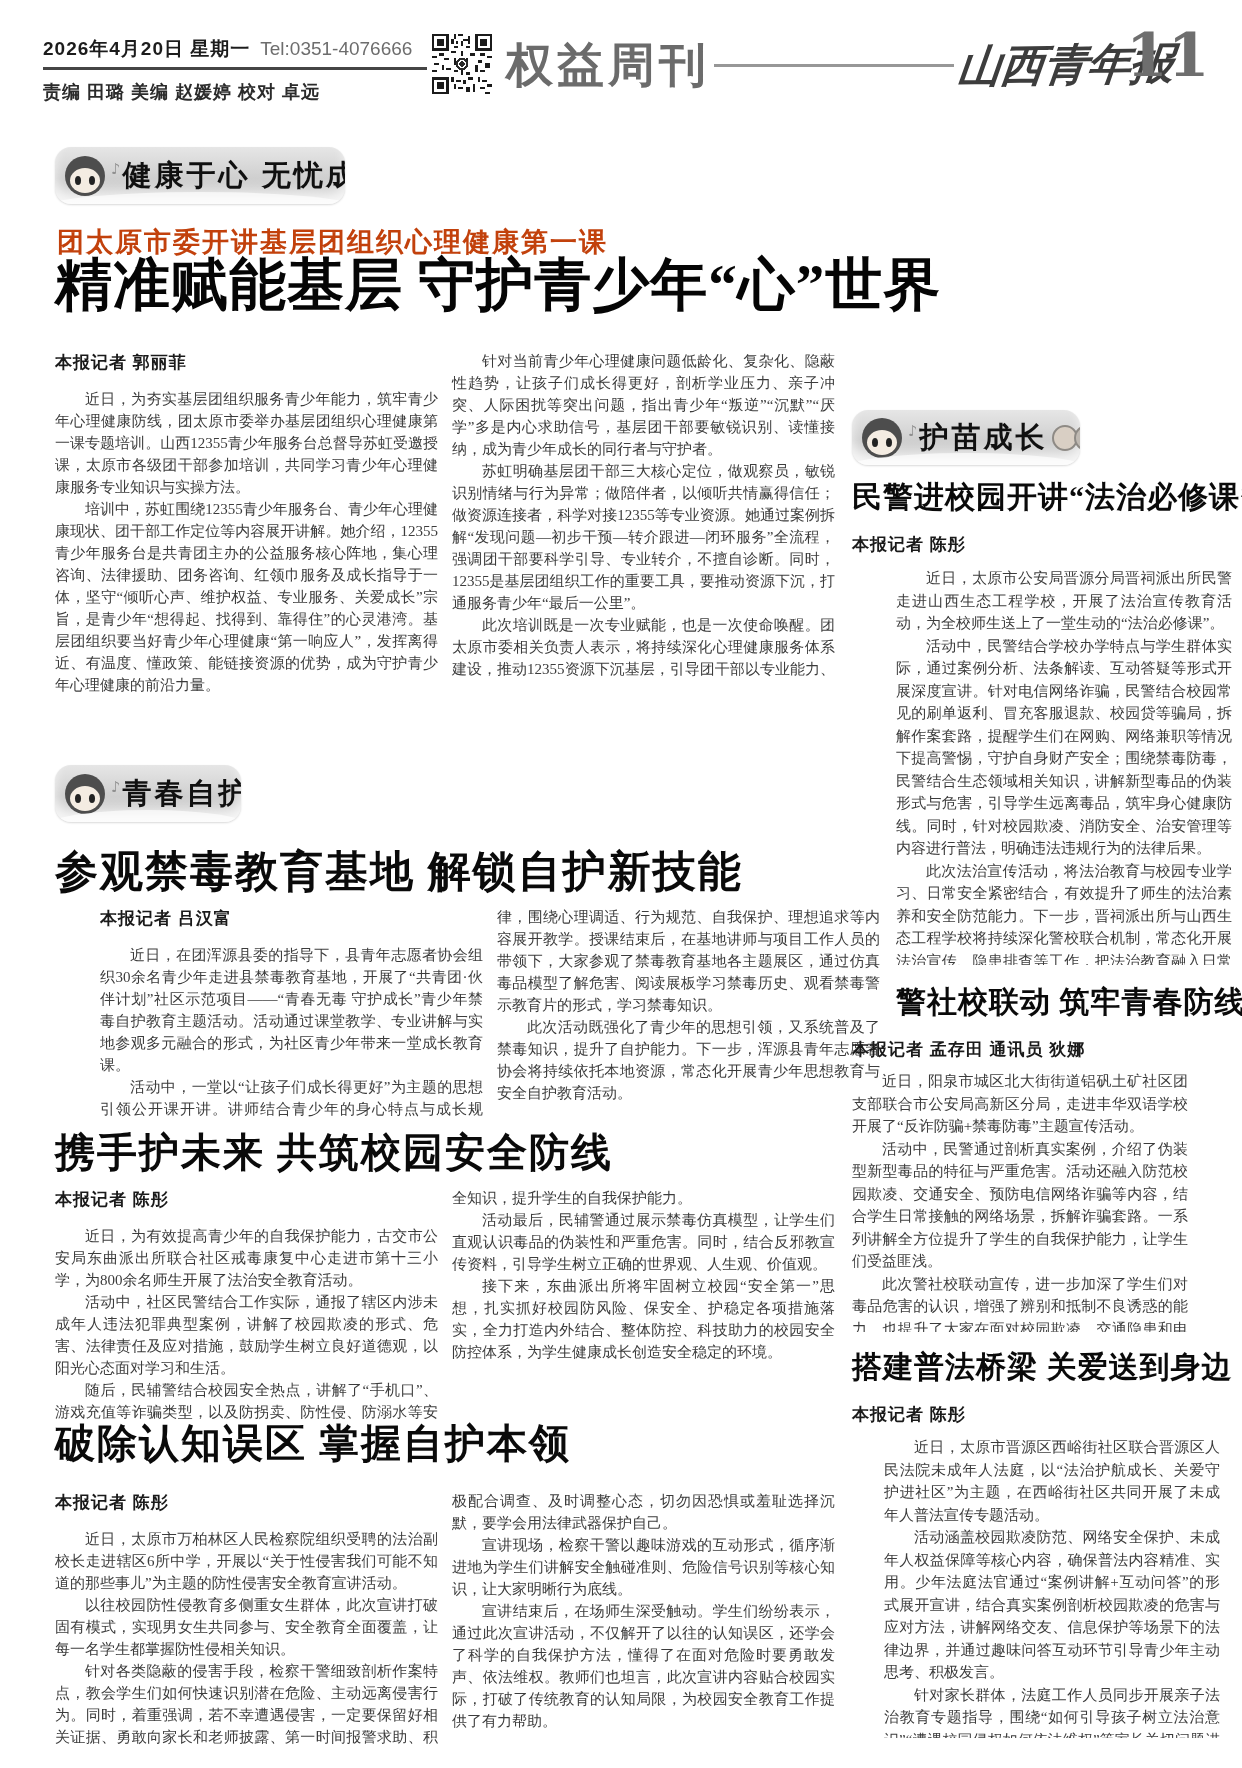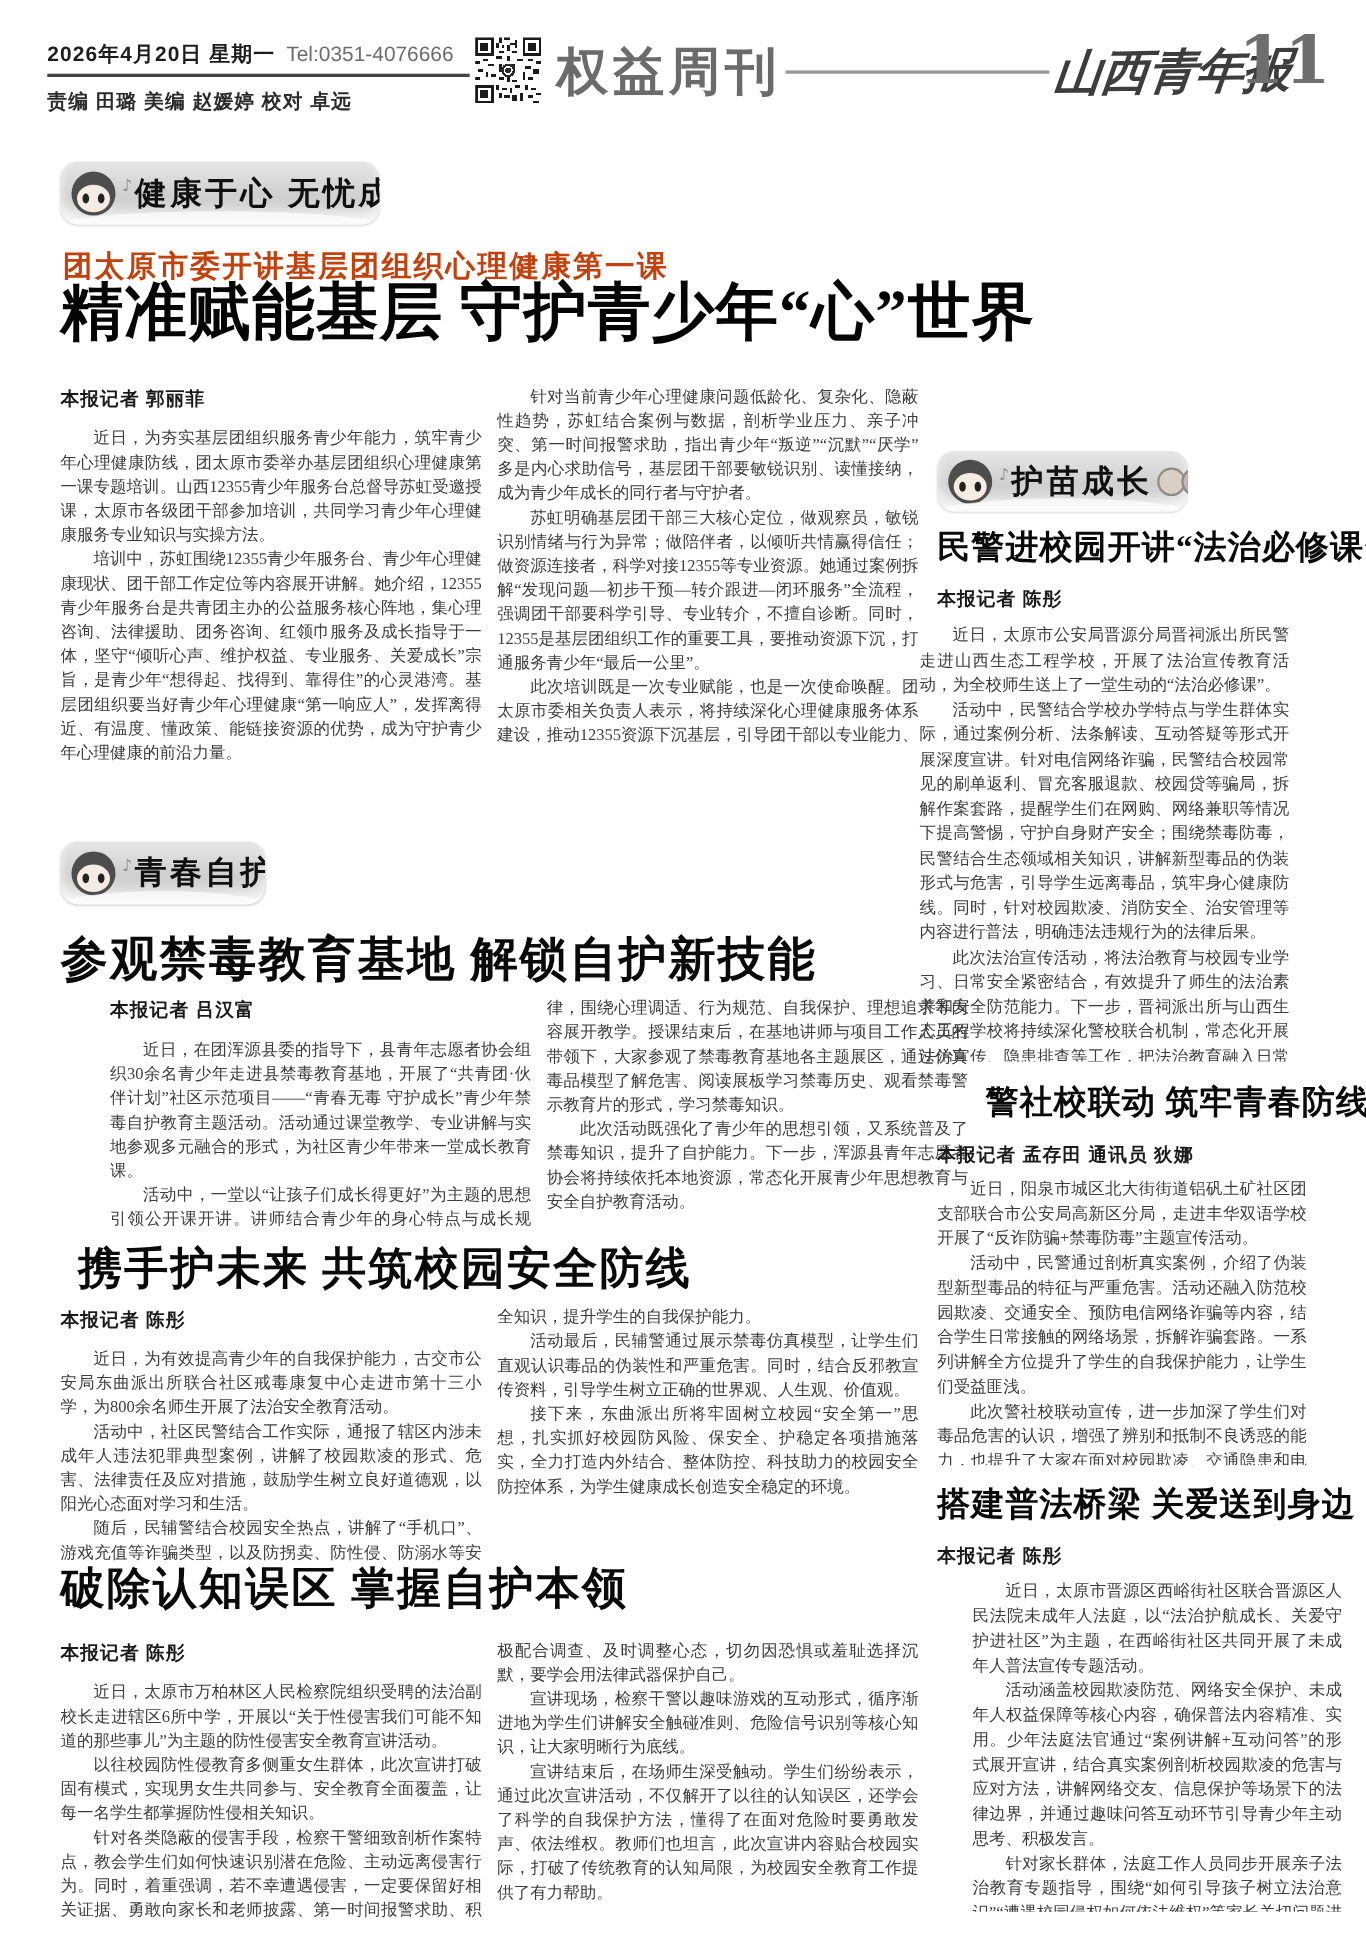--- a/index.html
+++ b/index.html
@@ -113,21 +113,21 @@
 </div>
 
 <div class="abs kicker" style="left:57px;top:224px;">团太原市委开讲基层团组织心理健康第一课</div>
 <div class="abs title-xl" style="left:55px;top:252px;">精准赋能基层 守护青少年“心”世界</div>
 
 <div class="abs cols2 body-txt" style="left:55px;top:350px;width:780px;height:352px;">
   <div class="byline">本报记者 郭丽菲</div>
   <div>
       <p>近日，为夯实基层团组织服务青少年能力，筑牢青少年心理健康防线，团太原市委举办基层团组织心理健康第一课专题培训。山西12355青少年服务台总督导苏虹受邀授课，太原市各级团干部参加培训，共同学习青少年心理健康服务专业知识与实操方法。</p>
       <p>培训中，苏虹围绕12355青少年服务台、青少年心理健康现状、团干部工作定位等内容展开讲解。她介绍，12355青少年服务台是共青团主办的公益服务核心阵地，集心理咨询、法律援助、团务咨询、红领巾服务及成长指导于一体，坚守“倾听心声、维护权益、专业服务、关爱成长”宗旨，是青少年“想得起、找得到、靠得住”的心灵港湾。基层团组织要当好青少年心理健康“第一响应人”，发挥离得近、有温度、懂政策、能链接资源的优势，成为守护青少年心理健康的前沿力量。</p>
-      <p>针对当前青少年心理健康问题低龄化、复杂化、隐蔽性趋势，苏虹结合案例与数据，剖析学业压力、亲子冲突、第一时间报警求助，指出青少年“叛逆”“沉默”“厌学”多是内心求助信号，基层团干部要敏锐识别、读懂接纳，成为青少年成长的同行者与守护者。</p>
+      <p>针对当前青少年心理健康问题低龄化、复杂化、隐蔽性趋势，让孩子们成长得更好，剖析学业压力、亲子冲突、人际困扰等突出问题，指出青少年“叛逆”“沉默”“厌学”多是内心求助信号，基层团干部要敏锐识别、读懂接纳，成为青少年成长的同行者与守护者。</p>
       <p>苏虹明确基层团干部三大核心定位，做观察员，敏锐识别情绪与行为异常；做陪伴者，以倾听共情赢得信任；做资源连接者，科学对接12355等专业资源。她通过案例拆解“发现问题—初步干预—转介跟进—闭环服务”全流程，强调团干部要科学引导、专业转介，不擅自诊断。同时，12355是基层团组织工作的重要工具，要推动资源下沉，打通服务青少年“最后一公里”。</p>
       <p>此次培训既是一次专业赋能，也是一次使命唤醒。团太原市委相关负责人表示，将持续深化心理健康服务体系建设，推动12355资源下沉基层，引导团干部以专业能力、温暖姿态、务实行动，当好青少年知心人、引路人、守护人，护航青少年健康成长。</p>
     </div>
 </div>
 
 <div class="abs badge" style="left:55px;top:765px;width:186px;height:57px;">
   <div class="badge-boy">
     <div class="boy-hair"></div>
       <div class="boy-face">
         <div class="eye l"></div>
@@ -141,21 +141,21 @@
 <div class="abs title-l" style="left:55px;top:843px;">参观禁毒教育基地 解锁自护新技能</div>
 <div class="abs cols2 body-txt" style="left:55px;top:906px;width:780px;height:218px;margin-left:45px;">
   <div class="byline">本报记者 吕汉富</div>
   <div>
       <p>近日，在团浑源县委的指导下，县青年志愿者协会组织30余名青少年走进县禁毒教育基地，开展了“共青团·伙伴计划”社区示范项目——“青春无毒 守护成长”青少年禁毒自护教育主题活动。活动通过课堂教学、专业讲解与实地参观多元融合的形式，为社区青少年带来一堂成长教育课。</p>
       <p>活动中，一堂以“让孩子们成长得更好”为主题的思想引领公开课开讲。讲师结合青少年的身心特点与成长规律，围绕心理调适、行为规范、自我保护、理想追求等内容展开教学。授课结束后，在基地讲师与项目工作人员的带领下，大家参观了禁毒教育基地各主题展区，通过仿真毒品模型了解危害、阅读展板学习禁毒历史、观看禁毒警示教育片的形式，学习禁毒知识。</p>
       <p>此次活动既强化了青少年的思想引领，又系统普及了禁毒知识，提升了自护能力。下一步，浑源县青年志愿者协会将持续依托本地资源，常态化开展青少年思想教育与安全自护教育活动。</p>
     </div>
 </div>
 
-<div class="abs title-m" style="left:55px;top:1125px;margin-left:16px;">携手护未来 共筑校园安全防线</div>
+<div class="abs title-m" style="left:55px;top:1125px;">携手护未来 共筑校园安全防线</div>
 <div class="abs cols2 body-txt" style="left:55px;top:1187px;width:780px;height:240px;">
   <div class="byline">本报记者 陈彤</div>
   <div>
       <p>近日，为有效提高青少年的自我保护能力，古交市公安局东曲派出所联合社区戒毒康复中心走进市第十三小学，为800余名师生开展了法治安全教育活动。</p>
       <p>活动中，社区民警结合工作实际，通报了辖区内涉未成年人违法犯罪典型案例，讲解了校园欺凌的形式、危害、法律责任及应对措施，鼓励学生树立良好道德观，以阳光心态面对学习和生活。</p>
       <p>随后，民辅警结合校园安全热点，讲解了“手机口”、游戏充值等诈骗类型，以及防拐卖、防性侵、防溺水等安全知识，提升学生的自我保护能力。</p>
       <p>活动最后，民辅警通过展示禁毒仿真模型，让学生们直观认识毒品的伪装性和严重危害。同时，结合反邪教宣传资料，引导学生树立正确的世界观、人生观、价值观。</p>
       <p>接下来，东曲派出所将牢固树立校园“安全第一”思想，扎实抓好校园防风险、保安全、护稳定各项措施落实，全力打造内外结合、整体防控、科技助力的校园安全防控体系，为学生健康成长创造安全稳定的环境。</p>
     </div>
 </div>
@@ -183,21 +183,21 @@
   <span class="badge-note">♪</span>
   <span class="badge-label">护苗成长</span>
   <div class="badge-kids">
       <i></i>
       <i></i>
     </div>
 </div>
 
 <div class="abs title-r" style="left:852px;top:477px;">民警进校园开讲“法治必修课”</div>
 <div class="abs byline" style="left:852px;top:533px;">本报记者 陈彤</div>
-<div class="abs body-txt rbody" style="left:836px;top:567px;width:336px;height:398px;">
+<div class="abs body-txt rbody" style="left:896px;top:567px;width:336px;height:398px;">
   <div>
       <p>近日，太原市公安局晋源分局晋祠派出所民警走进山西生态工程学校，开展了法治宣传教育活动，为全校师生送上了一堂生动的“法治必修课”。</p>
       <p>活动中，民警结合学校办学特点与学生群体实际，通过案例分析、法条解读、互动答疑等形式开展深度宣讲。针对电信网络诈骗，民警结合校园常见的刷单返利、冒充客服退款、校园贷等骗局，拆解作案套路，提醒学生们在网购、网络兼职等情况下提高警惕，守护自身财产安全；围绕禁毒防毒，民警结合生态领域相关知识，讲解新型毒品的伪装形式与危害，引导学生远离毒品，筑牢身心健康防线。同时，针对校园欺凌、消防安全、治安管理等内容进行普法，明确违法违规行为的法律后果。</p>
       <p>此次法治宣传活动，将法治教育与校园专业学习、日常安全紧密结合，有效提升了师生的法治素养和安全防范能力。下一步，晋祠派出所与山西生态工程学校将持续深化警校联合机制，常态化开展法治宣传、隐患排查等工作，把法治教育融入日常教学与校园管理。</p>
     </div>
 </div>
 
 <div class="abs title-r" style="left:896px;top:982px;">警社校联动 筑牢青春防线</div>
 <div class="abs byline" style="left:852px;top:1038px;">本报记者 孟存田 通讯员 狄娜</div>
 <div class="abs body-txt rbody" style="left:852px;top:1070px;width:336px;height:262px;">

